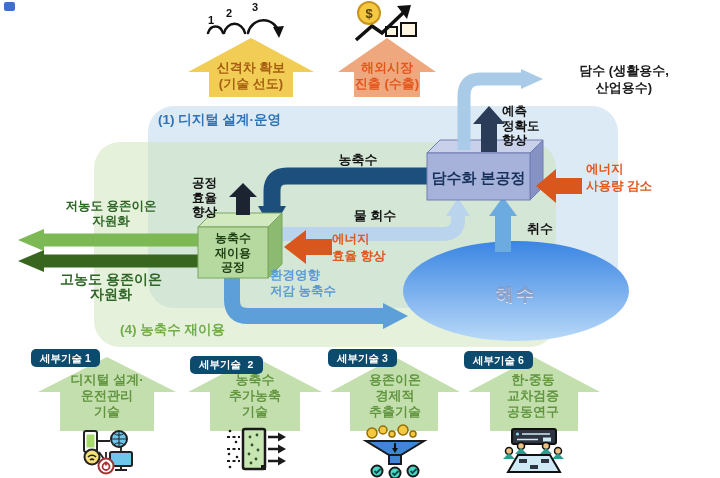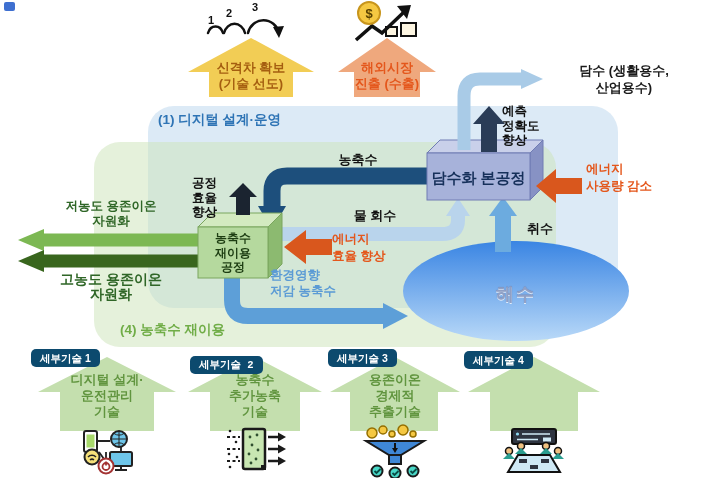--- a/index.html
+++ b/index.html
@@ -227,25 +227,28 @@
   <div class="lbl" style="left:427px;top:169px;width:103px;font-size:15px;color:#16305a;text-align:center;">담수화 본공정</div>
   <div class="lbl" style="left:198px;top:231px;width:70px;font-size:12px;line-height:14.5px;color:#1d3d12;text-align:center;">농축수
 재이용
 공정</div>
 
   <div class="lbl sea-text" style="left:468px;top:282px;width:96px;font-size:18px;text-align:center;letter-spacing:2px;">해수</div>
 
   <div class="badge" style="left:31px;top:349px;">세부기술 1</div>
   <div class="badge" style="left:190px;top:356px;font-family:Liberation Mono, monospace;">세부기술 2</div>
   <div class="badge" style="left:328px;top:349px;">세부기술 3</div>
-  <div class="badge" style="left:464px;top:351px;">세부기술 4</div>
+  <div class="badge" style="left:464px;top:351px;">세부기술 6</div>
 
   <div class="lbl" style="left:50px;top:372px;width:114px;font-size:13px;line-height:16px;color:#61953f;text-align:center;">디지털 설계·
 운전관리
 기술</div>
   <div class="lbl" style="left:198px;top:372px;width:114px;font-size:13px;line-height:16px;color:#61953f;text-align:center;">농축수
 추가농축
 기술</div>
   <div class="lbl" style="left:338px;top:372px;width:114px;font-size:13px;line-height:16px;color:#61953f;text-align:center;">용존이온
 경제적
 추출기술</div>
+  <div class="lbl" style="left:476px;top:372px;width:114px;font-size:13px;line-height:16px;color:#61953f;text-align:center;">한-중동
+교차검증
+공동연구</div>
 
 </div>
 
 </body></html>

